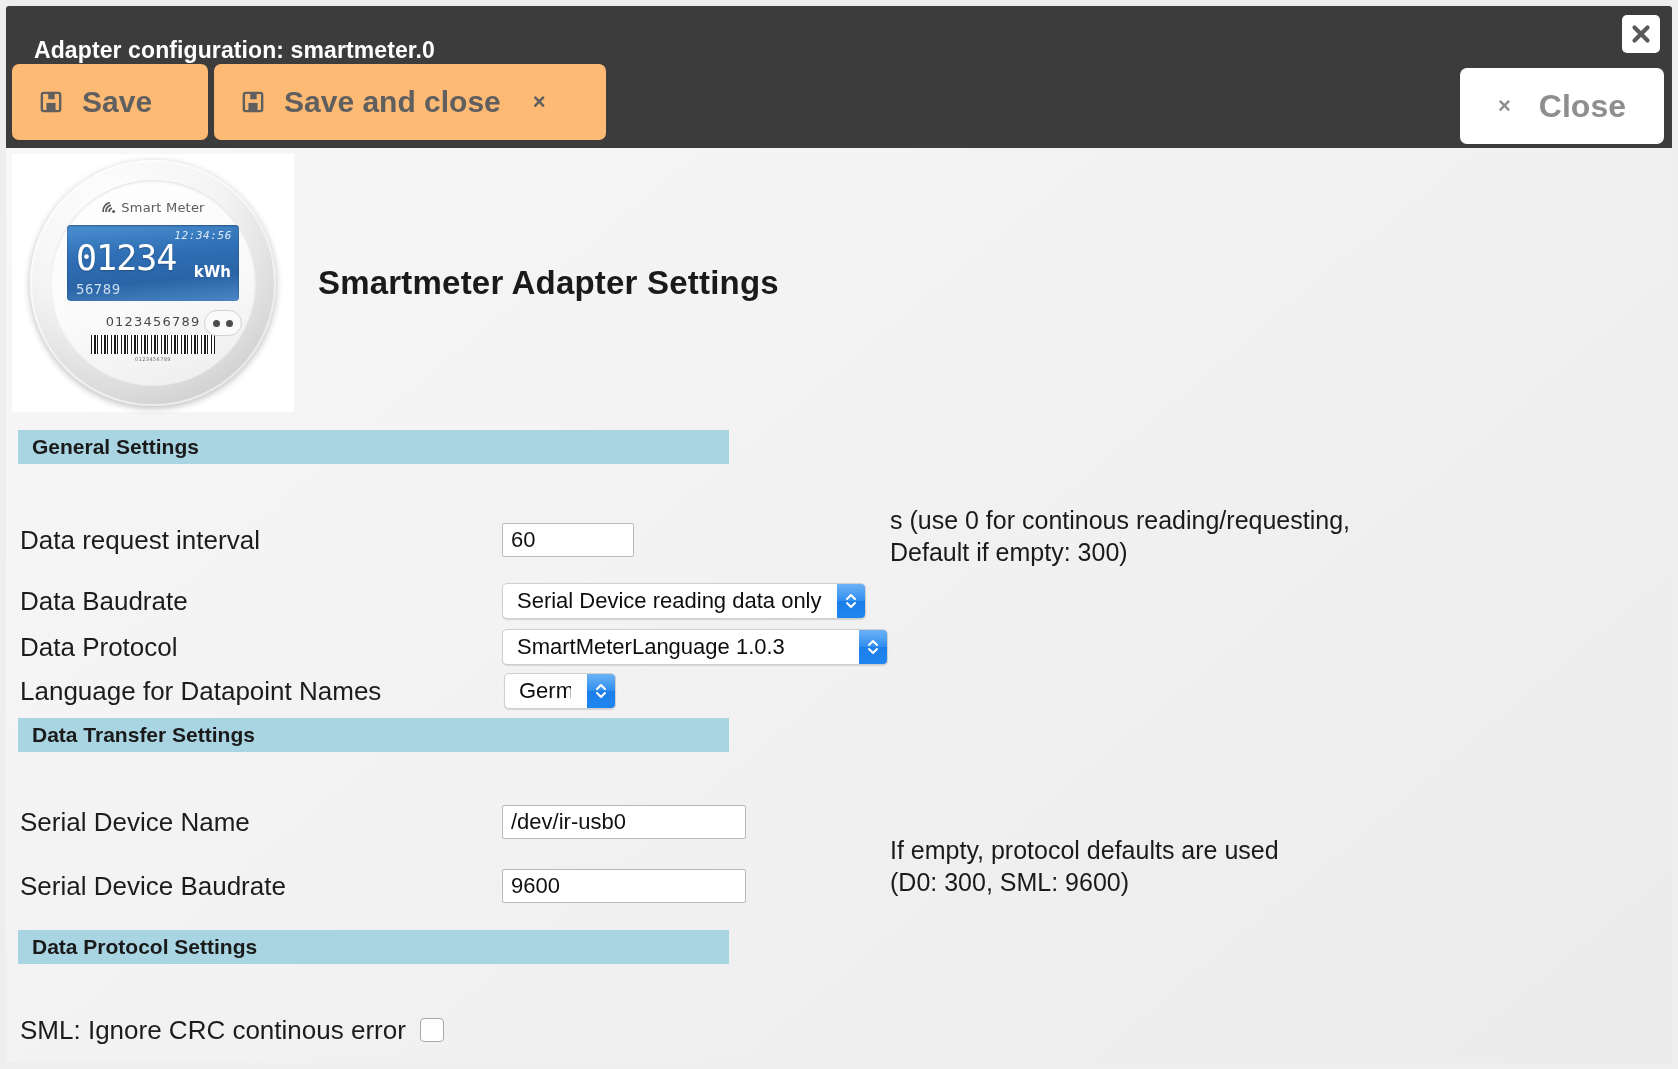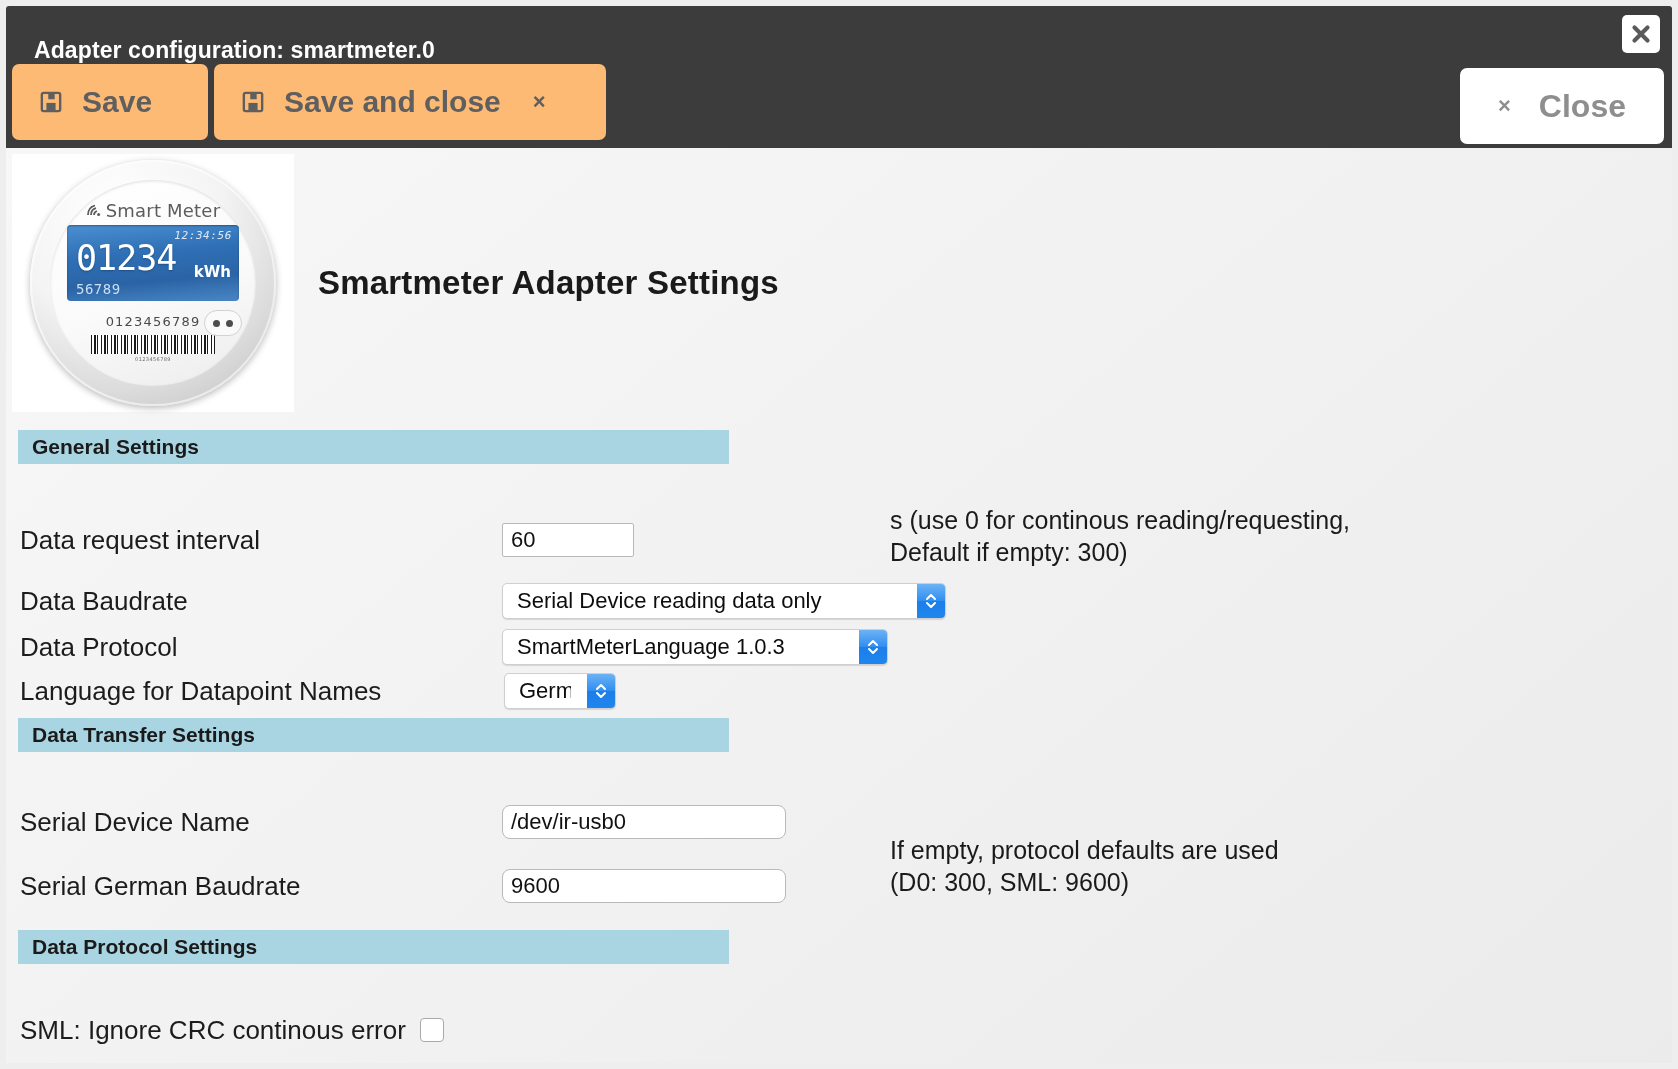--- a/index.html
+++ b/index.html
@@ -152,21 +152,21 @@
     transform: translate(-50%, -50%);
     width: 206px; height: 206px;
     border-radius: 50%;
     background: linear-gradient(160deg, #ffffff 0%, #fafafa 55%, #ececec 100%);
     box-shadow: inset 0 1px 3px rgba(0,0,0,0.13);
   }
   .meter-brand {
     position: absolute;
     top: 20px; left: 0; right: 0;
     text-align: center;
-    font-size: 18px;
+    font-size: 13px;
     color: #5c5c5c;
     font-family: "DejaVu Sans", sans-serif;
     letter-spacing: 0.2px;
     display: flex;
     align-items: center;
     justify-content: center;
     gap: 4px;
   }
   .wifi-glyph { display: block; }
   .lcd {
@@ -303,21 +303,21 @@
     font-size: 22px;
     color: #111;
     background: #ffffff;
     border: 1px solid #b9b9b9;
     border-radius: 2px;
     padding: 3px 8px;
     height: 34px;
     outline: none;
   }
   input.txt.small { width: 132px; }
-  input.txt.wide  { width: 284px; border-radius: 8px; }
+  input.txt.wide  { width: 244px; }
 
   
   .select-wrap {
     position: relative;
     display: inline-flex;
     align-items: stretch;
     height: 36px;
     background: #ffffff;
     border: 1px solid #cfcfcf;
     border-radius: 5px;
@@ -334,21 +334,21 @@
   }
   .select-wrap .sel-arrow {
     width: 28px;
     background: linear-gradient(to bottom, #6cb2f5 0%, #2f8ef0 50%, #1d7ee8 51%, #1f86ef 100%);
     display: flex;
     align-items: center;
     justify-content: center;
     flex: none;
     cursor: pointer;
   }
-  .select-wrap.w-transfer  { width: 444px; text-align: center; }
+  .select-wrap.w-transfer  { width: 364px; text-align: center; }
   .select-wrap.w-protocol  { width: 386px; }
   .select-wrap.w-language  { width: 112px; gap: 16px; }
   .select-wrap.w-transfer .sel-text,
   .select-wrap.w-protocol .sel-text,
   .select-wrap.w-language .sel-text { flex: 1; overflow: hidden; }
 
   
   .chk {
     width: 24px; height: 24px;
     background: #ffffff;
@@ -496,21 +496,21 @@
 
     <div class="form-area">
       <div class="row" style="height:40px; margin-top:50px;">
         <div class="label">Serial Device Name</div>
         <div class="field-col">
           <input class="txt wide" type="text" value="/dev/ir-usb0" style="">
         </div>
       </div>
 
       <div class="row" style="height:40px; margin-top:24px;">
-        <div class="label">Serial German Baudrate</div>
+        <div class="label">Serial Device Baudrate</div>
         <div class="field-col">
           <input class="txt wide" type="text" value="9600" style="">
         </div>
         <div class="hint" style="top:-32px;">If empty, protocol defaults are used
 (D0: 300, SML: 9600)</div>
       </div>
     </div>
 
     <div class="section-head" style="margin-top:24px;">Data Protocol Settings</div>
 

